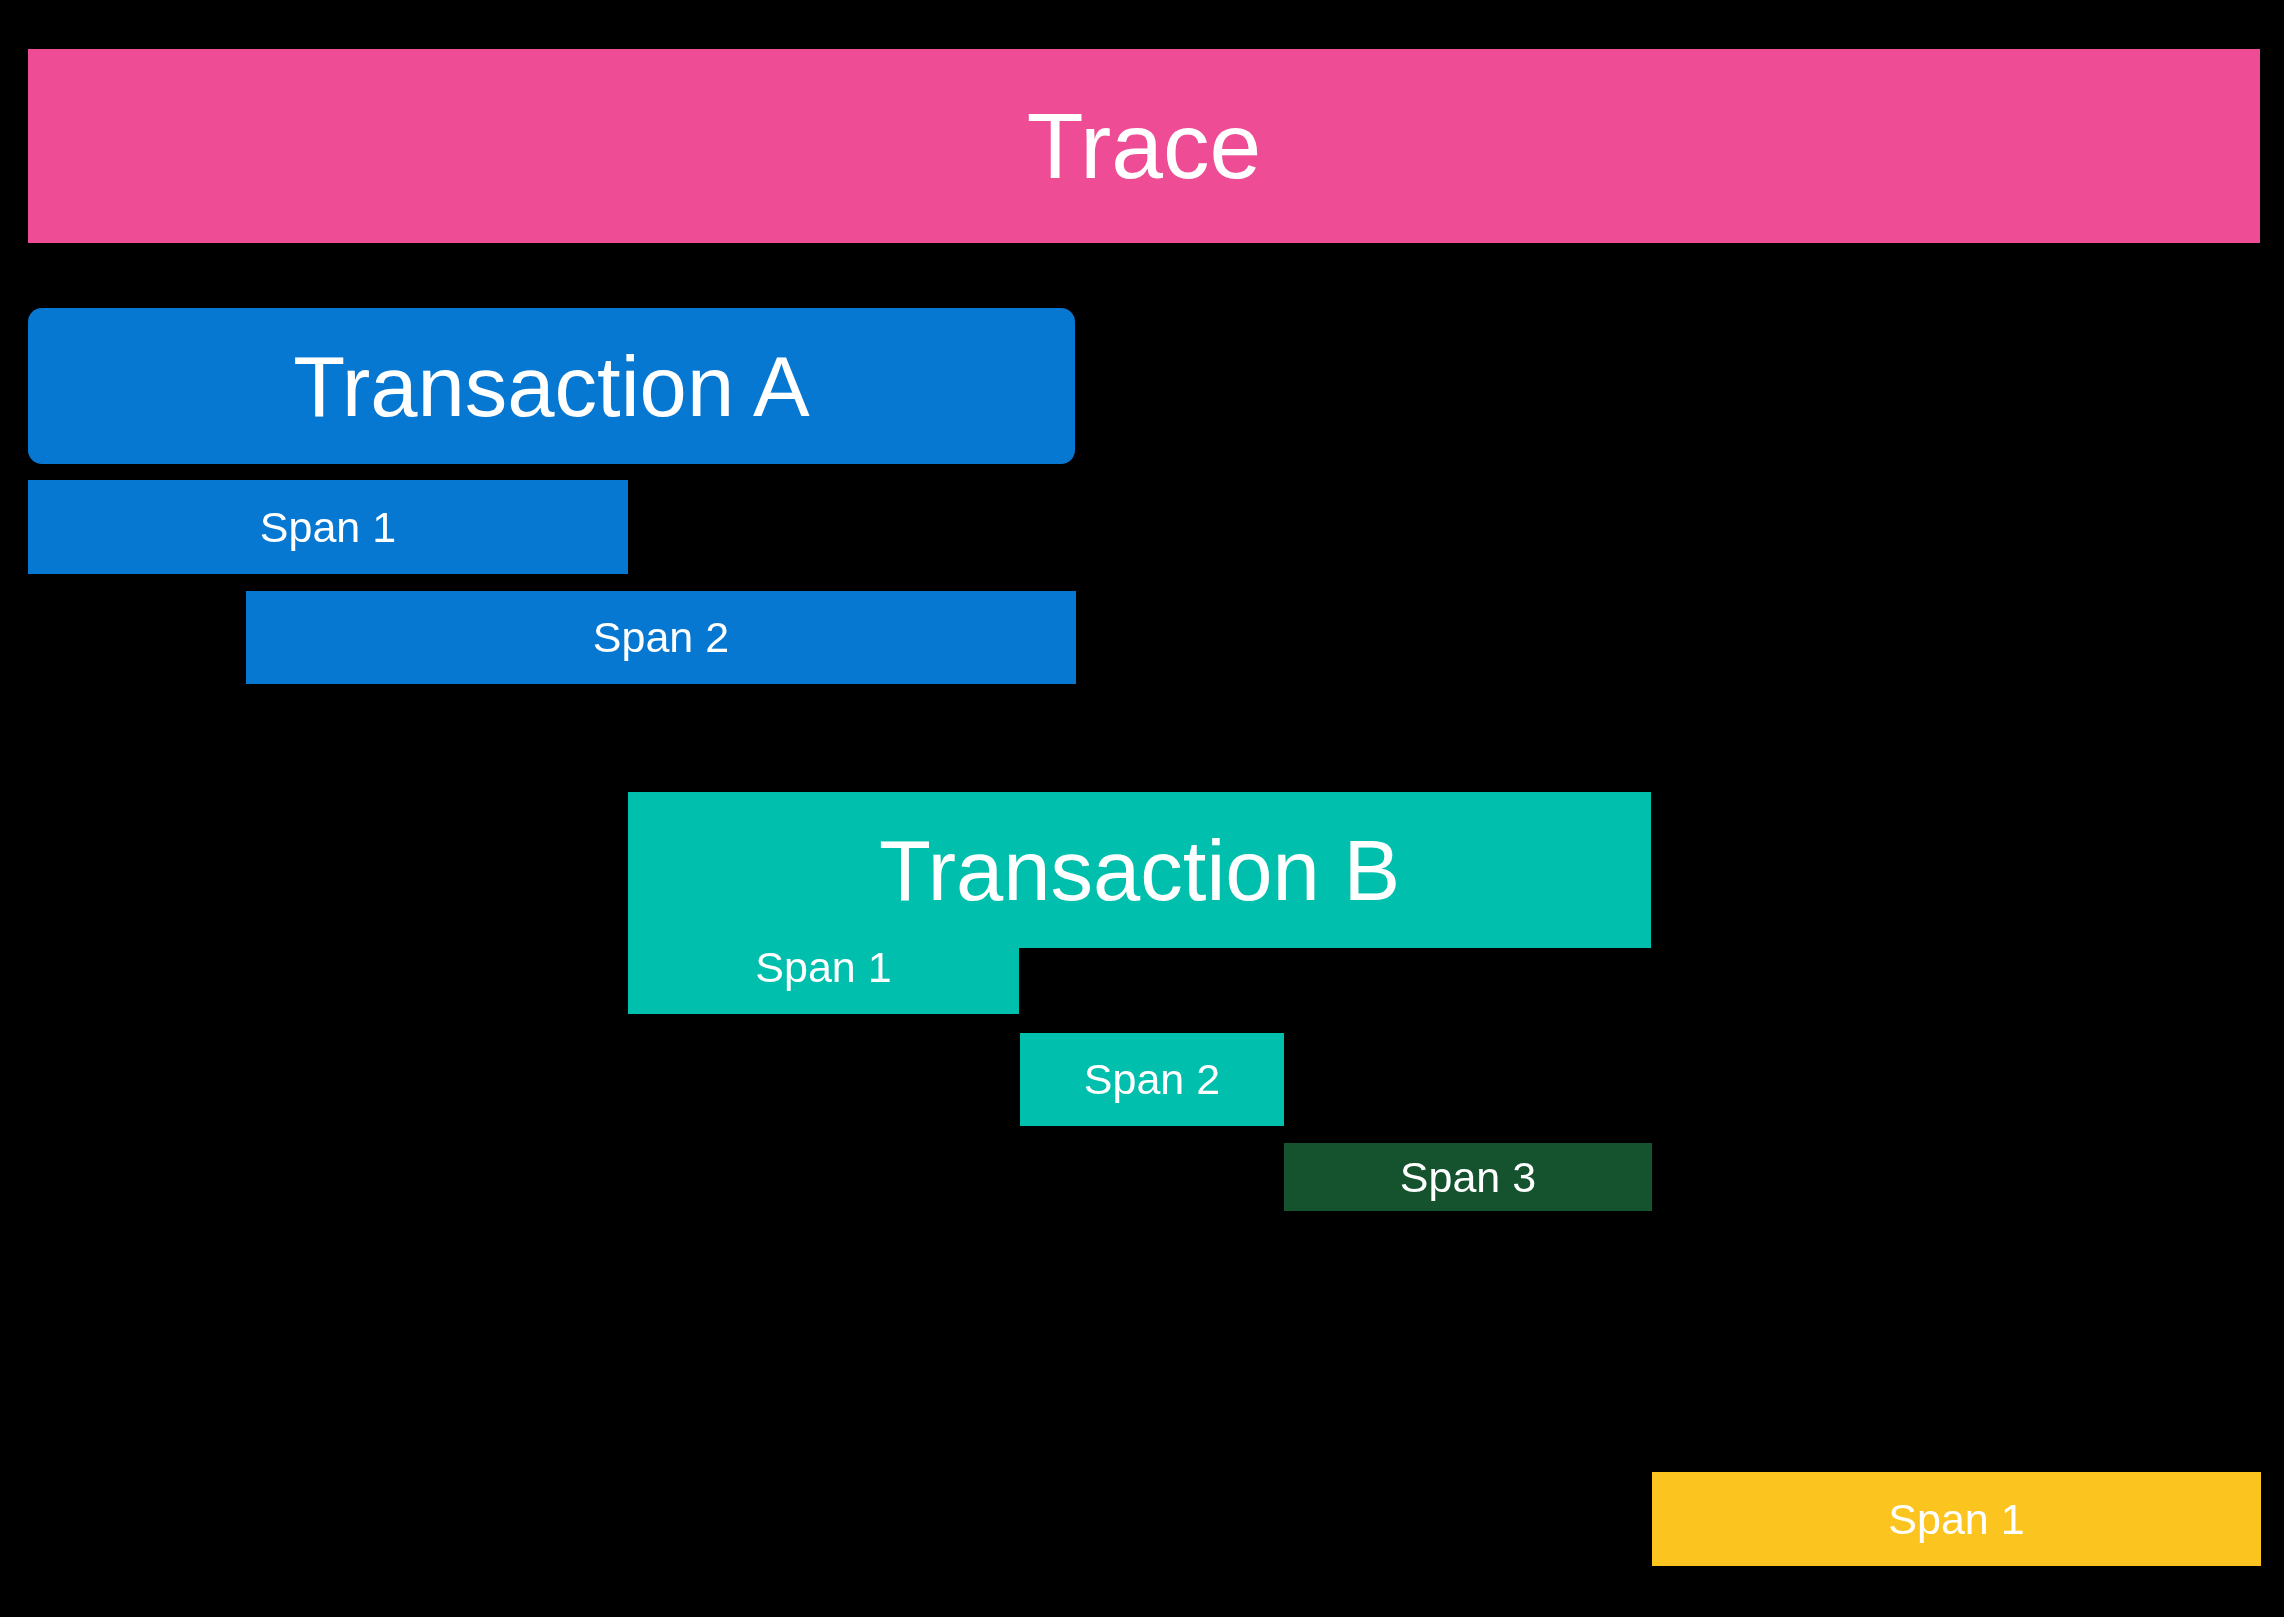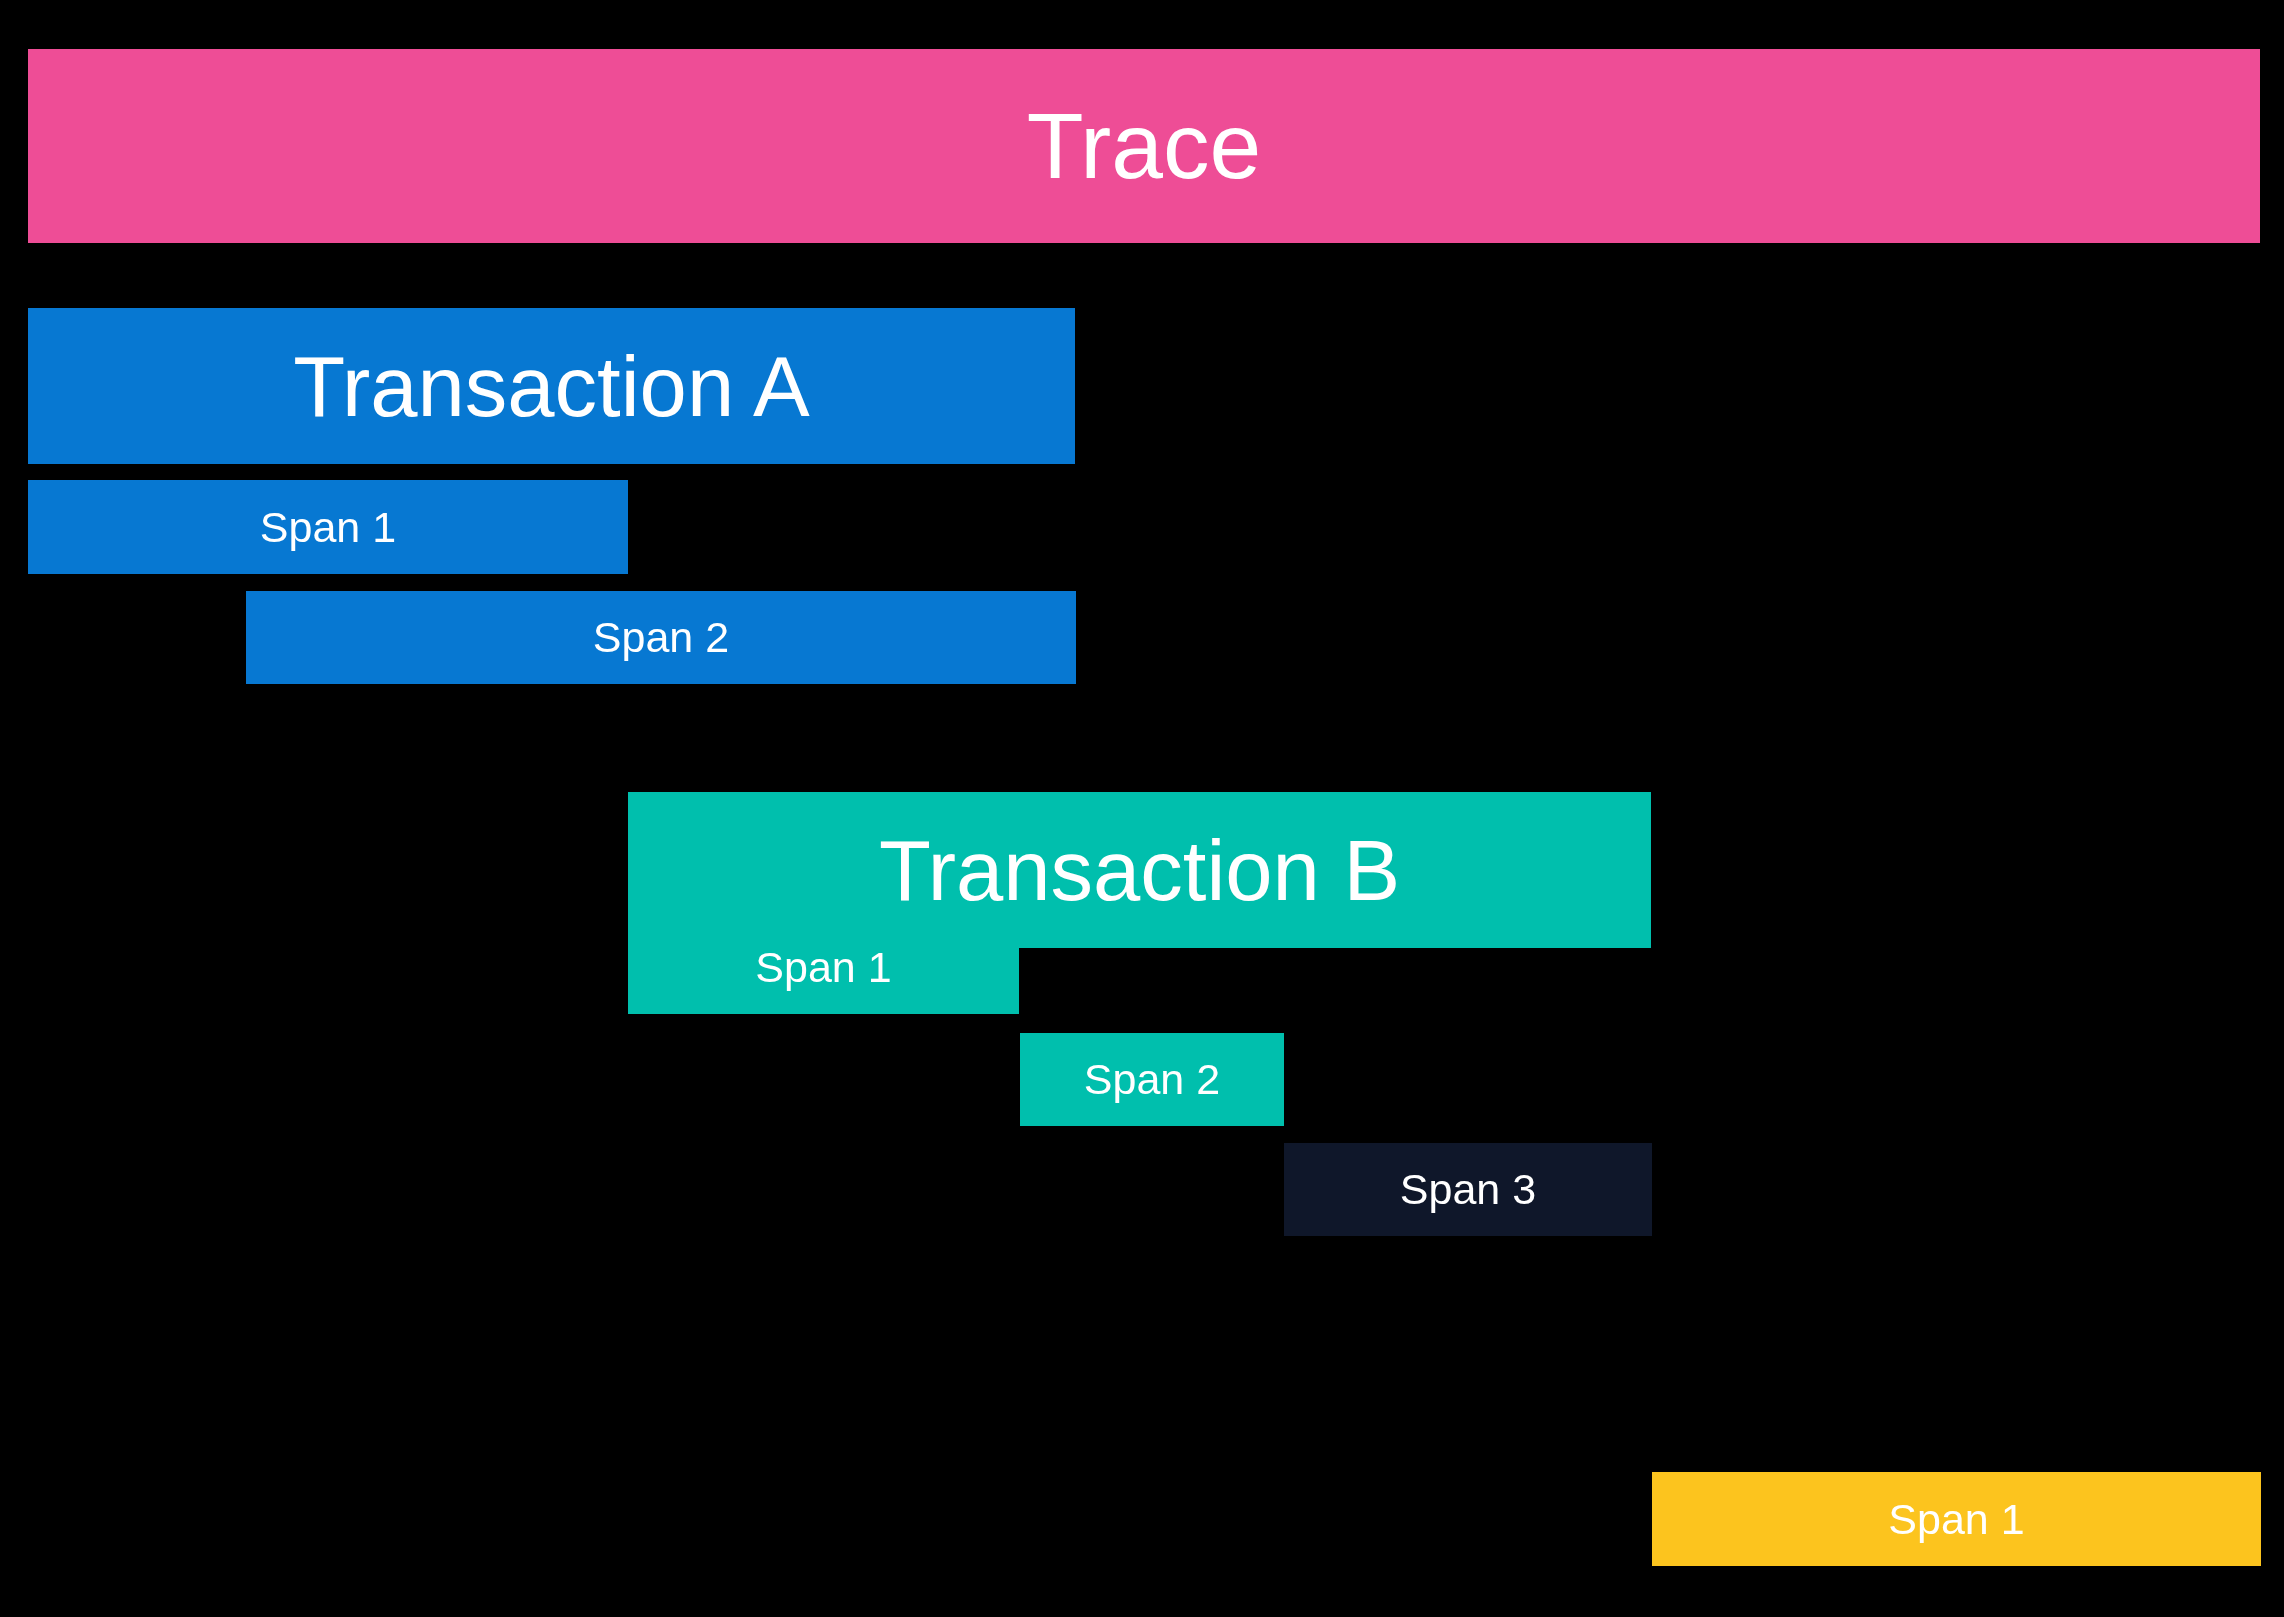--- a/index.html
+++ b/index.html
@@ -35,21 +35,21 @@
 </style>
 </head>
 <body style="background: rgb(0, 0, 0);">
 
 <div id="stage" style="background: rgb(0, 0, 0); padding-left: 20px;">
 
   <div class="bar label-lg" style="left: 28px; top: 49px; width: 2232px; height: 194px; background-color: rgb(238, 77, 150);">
     <span class="bar-label">Trace</span>
   </div>
 
-  <div class="bar label-md" style="left: 28px; top: 308px; width: 1047px; height: 156px; background-color: rgb(7, 120, 210);">
+  <div class="bar label-md" style="left: 28px; top: 308px; width: 1047px; height: 156px; background-color: rgb(7, 120, 210); border-radius: 14px;">
     <span class="bar-label">Transaction A</span>
   </div>
 
   <div class="bar label-sm" style="left: 28px; top: 480px; width: 600px; height: 94px; background-color: rgb(7, 120, 210);">
     <span class="bar-label">Span 1</span>
   </div>
 
   <div class="bar label-sm" style="left: 246px; top: 591px; width: 830px; height: 93px; background-color: rgb(7, 120, 210);">
     <span class="bar-label">Span 2</span>
   </div>
@@ -59,21 +59,21 @@
   </div>
 
   <div class="bar label-sm" style="left: 628px; top: 921px; width: 391px; height: 93px; background-color: rgb(0, 191, 173);">
     <span class="bar-label">Span 1</span>
   </div>
 
   <div class="bar label-sm" style="left: 1020px; top: 1033px; width: 264px; height: 93px; background-color: rgb(0, 191, 173);">
     <span class="bar-label">Span 2</span>
   </div>
 
-  <div class="bar label-sm" style="left: 1284px; top: 1143px; width: 368px; height: 93px; background-color: #0f172a;">
+  <div class="bar label-sm" style="left: 1284px; top: 1143px; width: 368px; height: 68px; background-color: #14532d;">
     <span class="bar-label">Span 3</span>
   </div>
 
 
   <div class="bar label-sm" style="left: 1652px; top: 1472px; width: 609px; height: 94px; background-color: rgb(252, 196, 30);">
     <span class="bar-label">Span 1</span>
   </div>
 
 </div>
 

